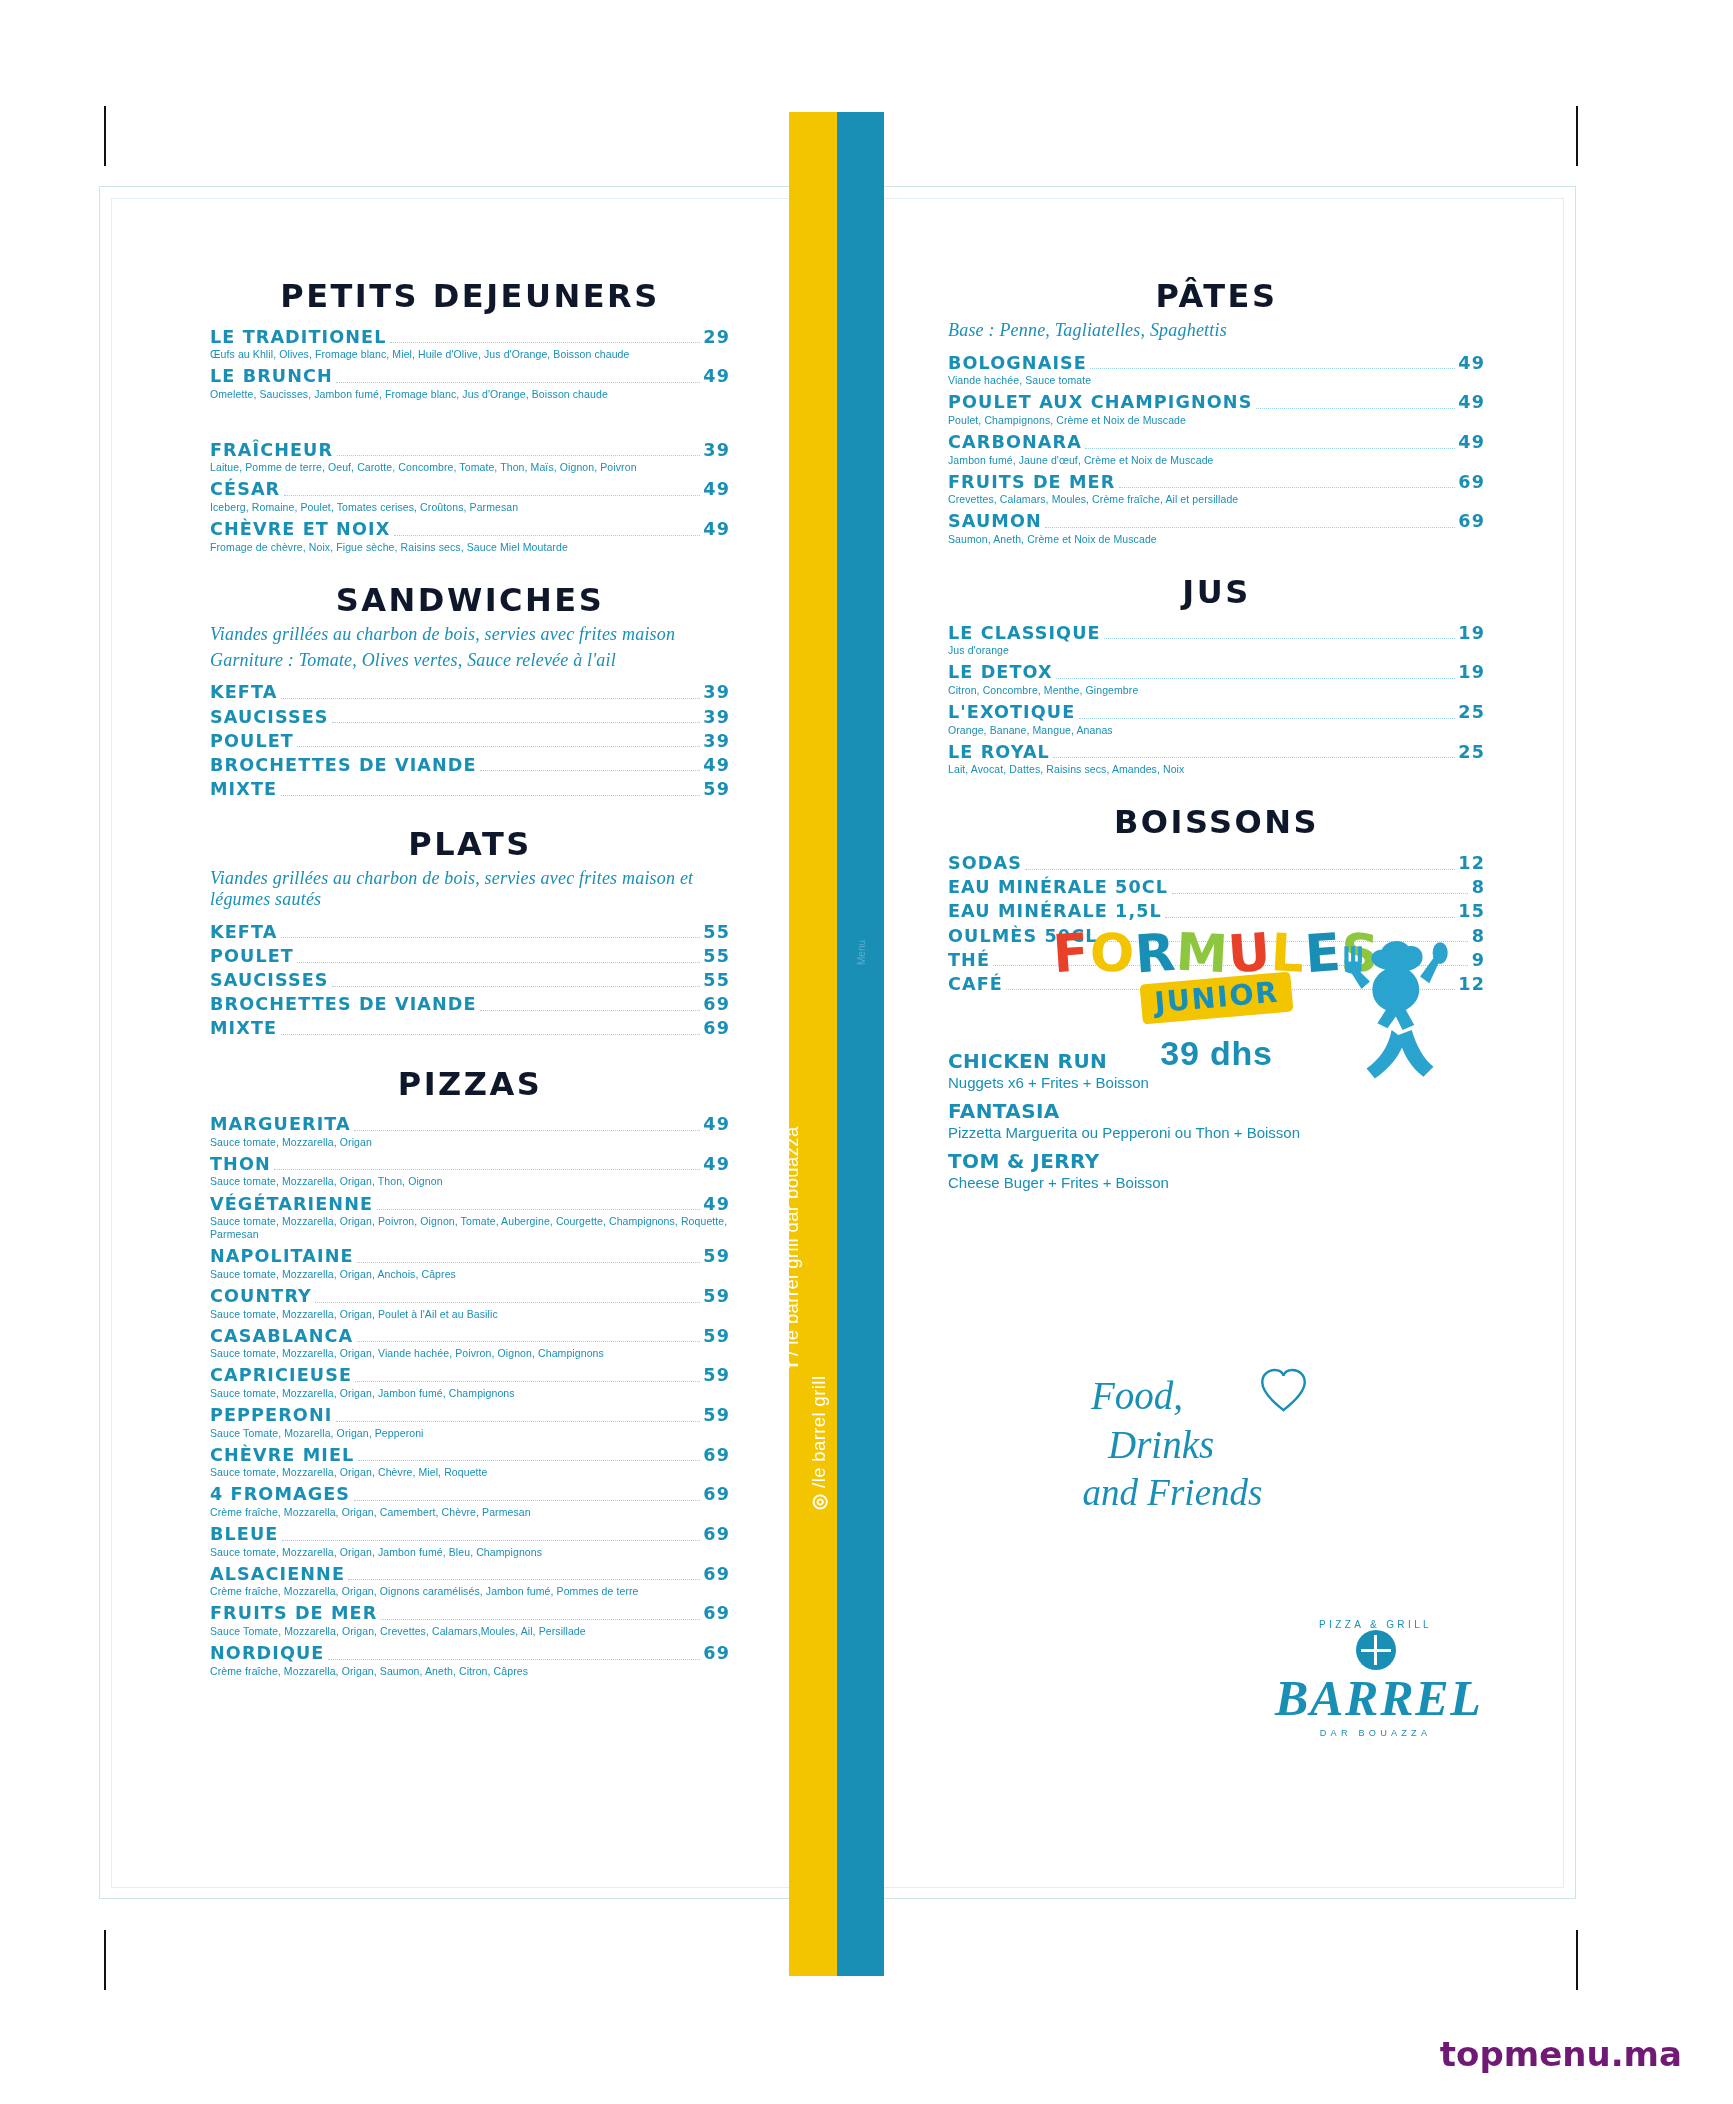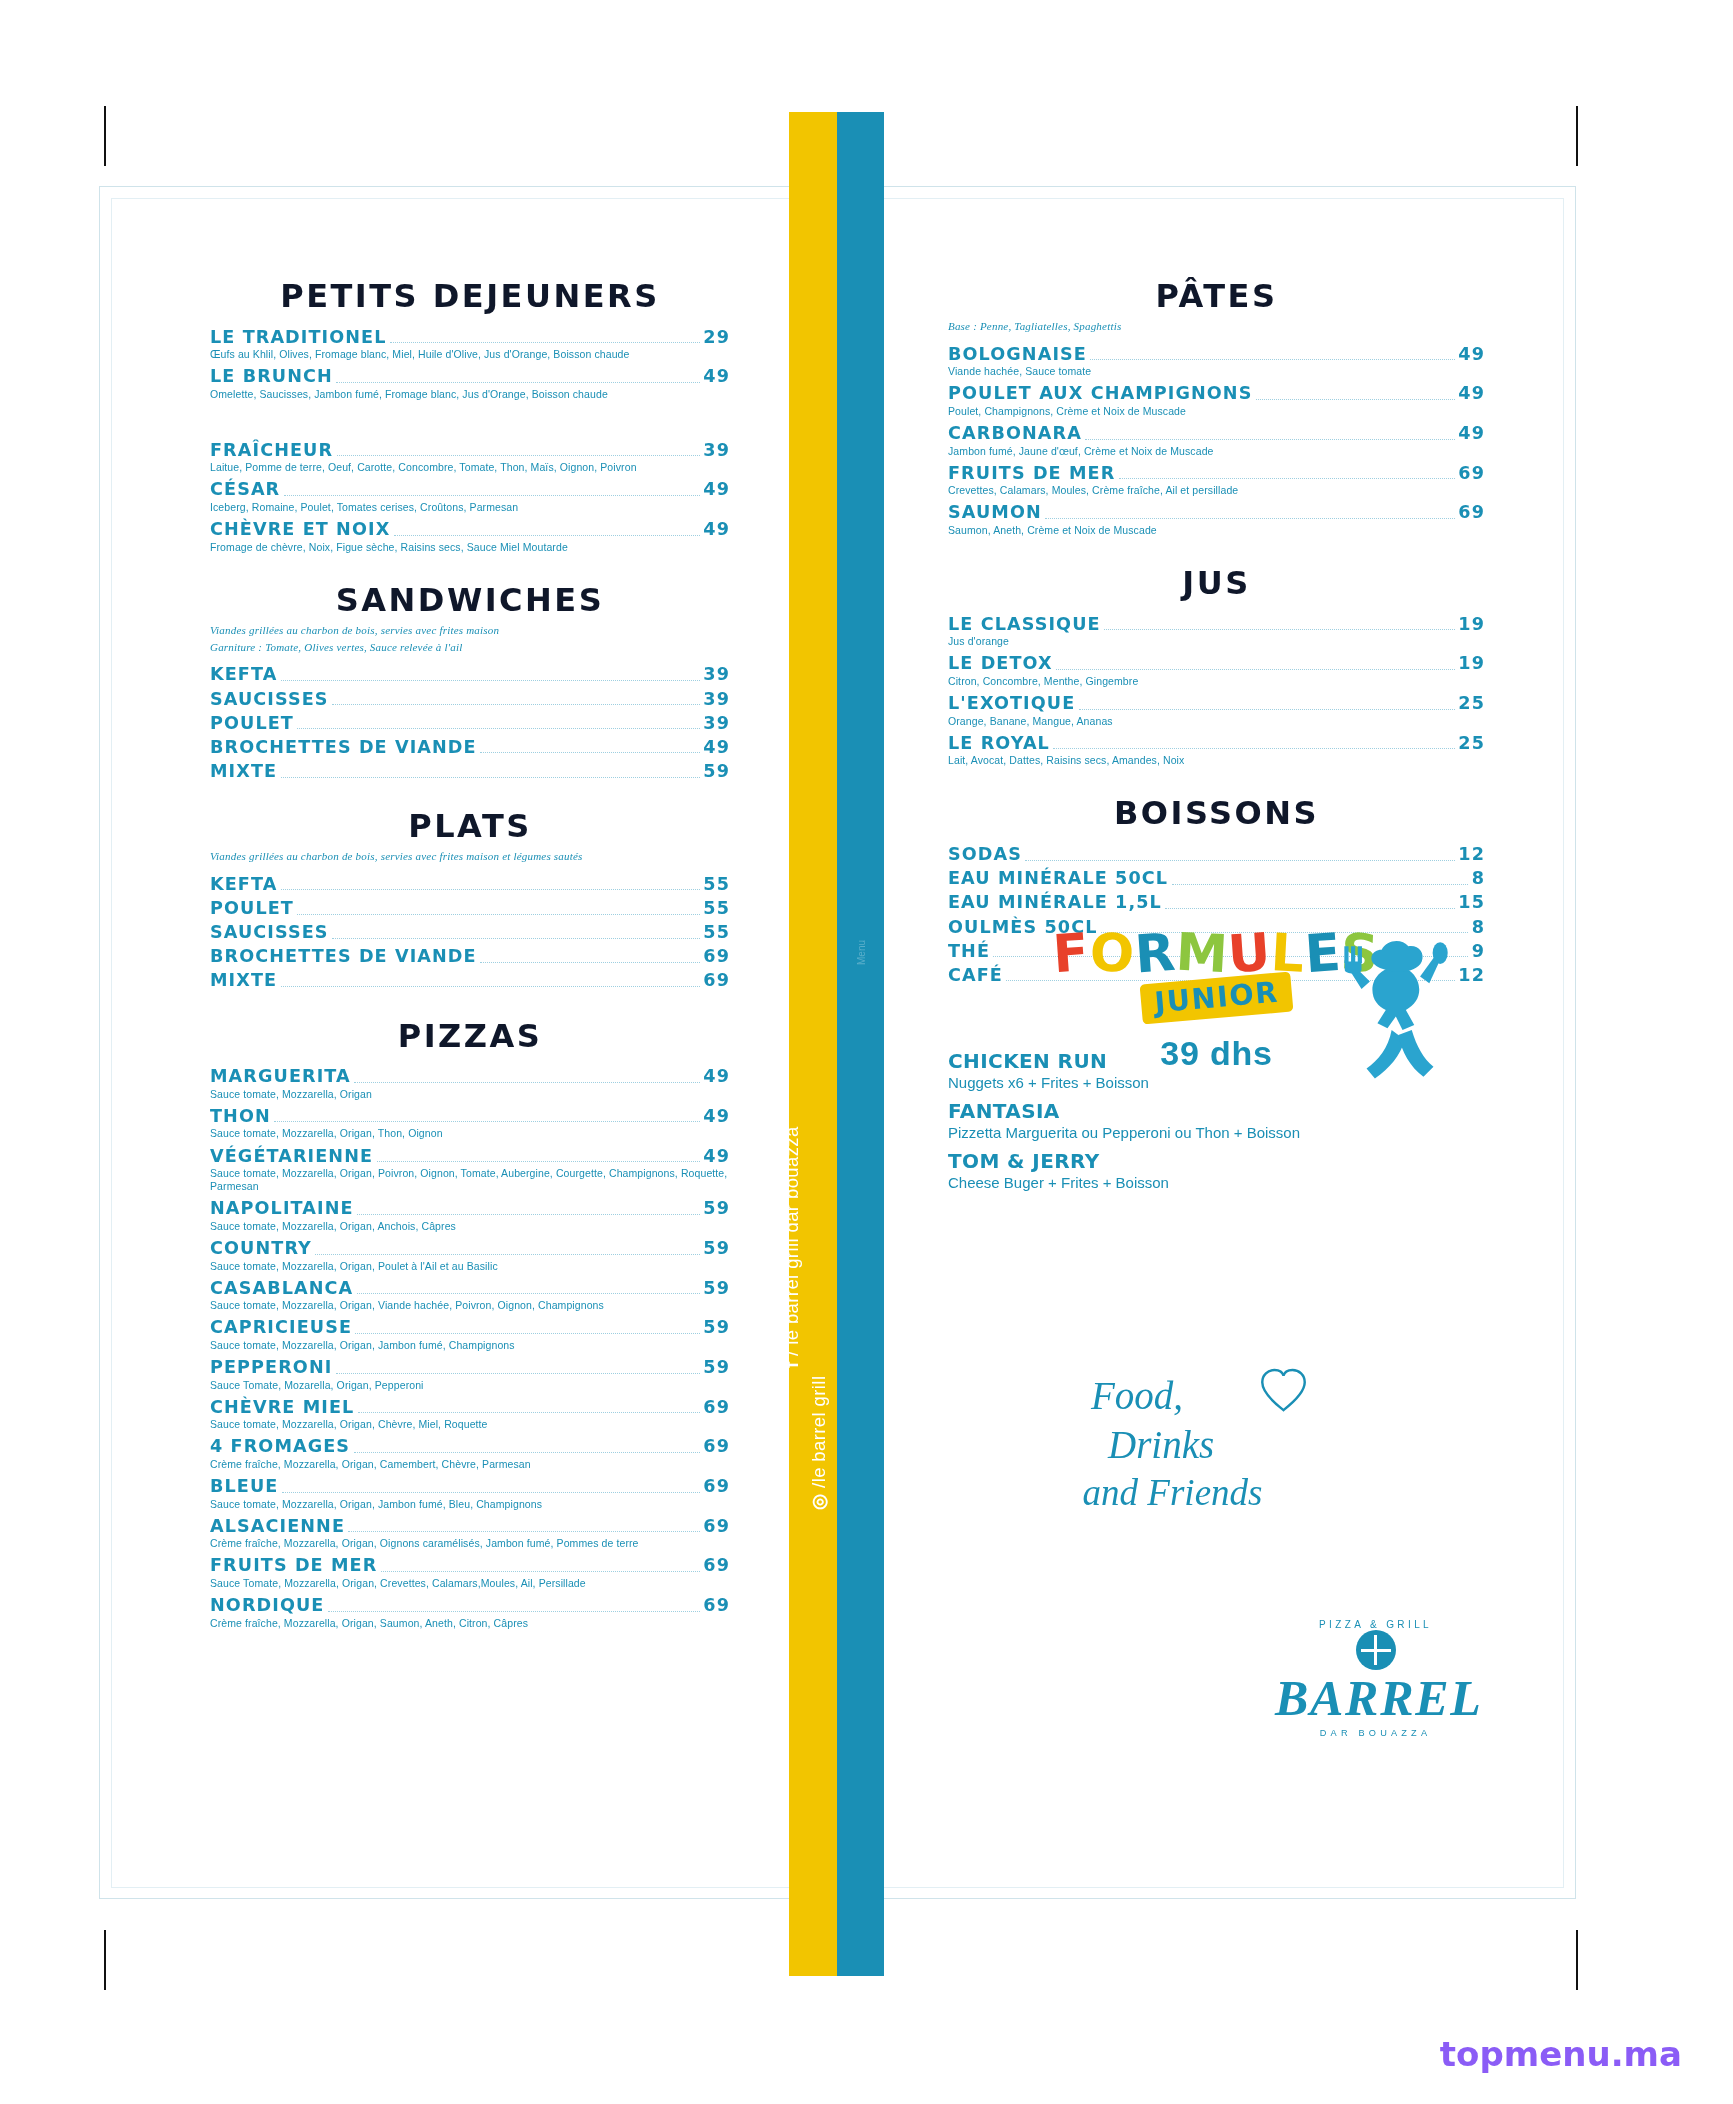--- a/index.html
+++ b/index.html
@@ -46,21 +46,21 @@
   
   .col-left{position:absolute;left:210px;top:277px;width:520px;}
   .col-right{position:absolute;left:948px;top:277px;width:537px;}
 
   h2.cat{
     margin:0;text-align:center;color:#0f172a;
     font-family:"DejaVu Sans", sans-serif;
     font-weight:700;font-size:32px;letter-spacing:2.5px;
   }
   .cat-note{
-    color:#1a8fb5;font-style:italic;font-size:11px;letter-spacing:0.2px;
+    color:#1a8fb5;font-style:italic;font-size:18px;letter-spacing:0.2px;
     font-family:"Liberation Serif", serif;margin:5px 0 1.7px 0;
   }
   .items{margin-top:11.7px;}
   .item{margin-bottom:1.7px;}
   .line{
     display:flex;align-items:flex-end;color:#1a8fb5;
     font-family:"DejaVu Sans", sans-serif;font-weight:700;
     font-size:17.6px;letter-spacing:1.1px;line-height:1.18;
   }
   .line .nm{white-space:nowrap;}
@@ -137,21 +137,21 @@
   }
   .logo-mark:before,.logo-mark:after{
     content:"";position:absolute;background:#ffffff;
   }
   .logo-mark:before{left:18.5px;top:5px;width:3.4px;height:30px;}
   .logo-mark:after{left:5px;top:18.5px;width:30px;height:3.4px;}
 
   
   .footer-brand{
     position:absolute;right:52px;bottom:30px;
-    font-family:"DejaVu Sans", sans-serif;font-weight:700;font-size:34px;color:#8b5cf6;
+    font-family:"DejaVu Sans", sans-serif;font-weight:700;font-size:34px;color:#701a75;
   }
 </style>
 </head>
 <body>
 
 <div class="page">
 
   <div class="crop v" style="left:104px;top:106px;"></div>
   <div class="crop v" style="left:1576px;top:106px;"></div>
   <div class="crop v" style="left:104px;top:1930px;"></div>

